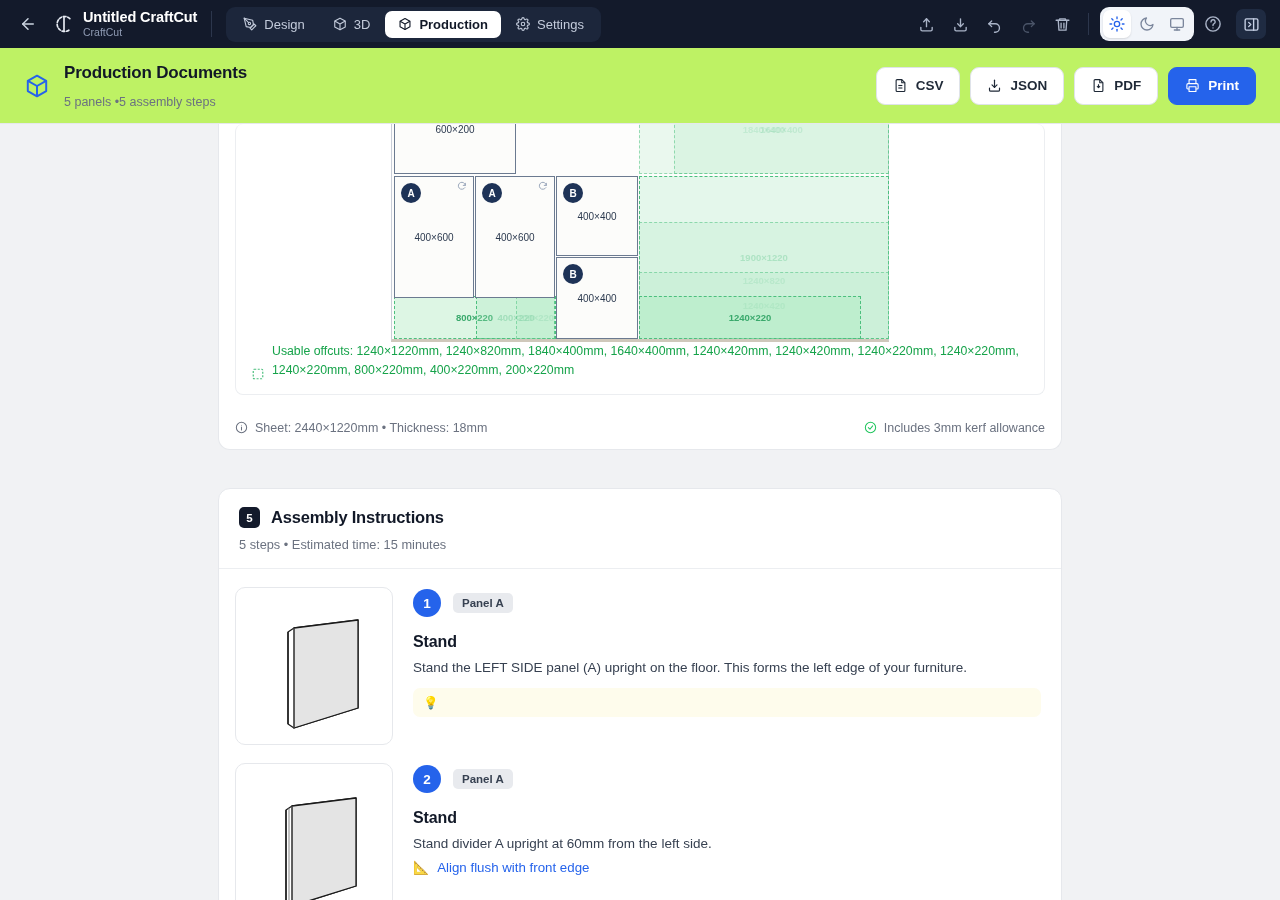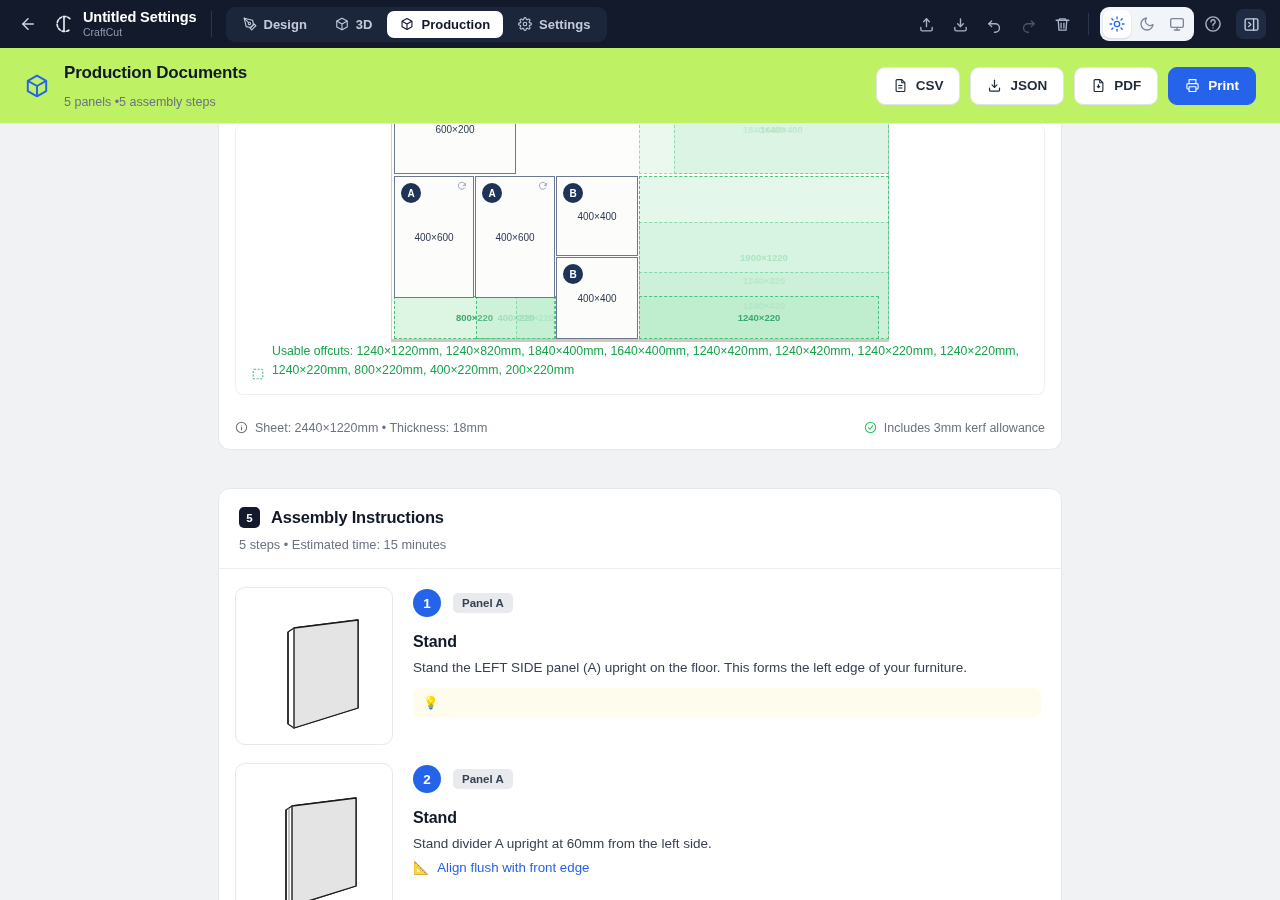--- a/index.html
+++ b/index.html
@@ -27,21 +27,21 @@
   .tb-sub { color: #8f9bb3; font-size: 10.5px; margin-top: 2px; }
   .tb-divider { width: 1px; height: 26px; background: #2c364c; margin: 0 14px; }
 
   .tabs {
     display: flex; align-items: center; gap: 2px;
     background: #1c263b; border-radius: 9px; padding: 4px;
   }
   .tab {
     display: flex; align-items: center; gap: 7px;
     padding: 6px 13px; border-radius: 7px; cursor: pointer;
-    color: #c3cbdb; font-size: 13px; font-weight: 700; white-space: nowrap;
+    color: #c3cbdb; font-size: 13px; font-weight: 400; white-space: nowrap;
   }
   .tab.active { background: #ffffff; color: #111827; font-weight: bold; }
   .tab svg { width: 14px; height: 14px; flex: none; }
 
   .tb-right { margin-left: auto; display: flex; align-items: center; gap: 4px; }
   .ico-btn {
     width: 30px; height: 30px; border-radius: 7px; display: flex;
     align-items: center; justify-content: center; color: #aab4c8; cursor: pointer;
   }
   .ico-btn.disabled { color: #4a5468; }
@@ -174,21 +174,21 @@
       <line x1="19" y1="12" x2="5" y2="12"></line>
         <polyline points="12 19 5 12 12 5"></polyline>
     </svg>
   </div>
   <div class="tb-logo">
     <svg class="tb-logo-mark" viewBox="0 0 24 24" fill="none" stroke="currentColor" stroke-width="2" stroke-linecap="round">
       <path d="M19 5.5A9 9 0 1 0 19 18.5" stroke-dasharray="3 2.2"></path>
       <path d="M12 3.2v17.6"></path>
     </svg>
     <div class="tb-titles">
-      <div class="tb-title">Untitled Settings</div>
+      <div class="tb-title">Untitled CraftCut</div>
       <div class="tb-sub">CraftCut</div>
     </div>
   </div>
   <div class="tb-divider"></div>
 
   <div class="tabs">
     <div class="tab">
       <svg viewBox="0 0 24 24" fill="none" stroke="currentColor" stroke-width="1.9" stroke-linecap="round" stroke-linejoin="round">
         <path d="M12 19l7-7 3 3-7 7-3-3z"></path>
           <path d="M18 13l-1.5-7.5L2 2l3.5 14.5L13 18z"></path>
@@ -362,21 +362,21 @@
             </div>
             <div class="oc faint" style="left: 247px; top: 52px; width: 250px; height: 163px;">
               <span>1900×1220</span>
             </div>
             <div class="oc vfaint" style="left: 247px; top: 98px; width: 250px; height: 117px;">
               <span>1240×820</span>
             </div>
             <div class="oc vfaint" style="left: 247px; top: 148px; width: 250px; height: 67px;">
               <span>1240×420</span>
             </div>
-            <div class="oc" style="left: 247px; top: 172px; width: 240px; height: 43px;">
+            <div class="oc" style="left: 247px; top: 172px; width: 222px; height: 43px;">
               <span>1240×220</span>
             </div>
             <div class="oc" style="left: 2px; top: 172px; width: 161px; height: 43px;">
               <span>800×220</span>
             </div>
             <div class="oc faint" style="left: 84px; top: 172px; width: 80px; height: 43px;">
               <span>400×220</span>
             </div>
             <div class="oc vfaint" style="left: 124px; top: 172px; width: 39px; height: 43px;">
               <span>200×220</span>

